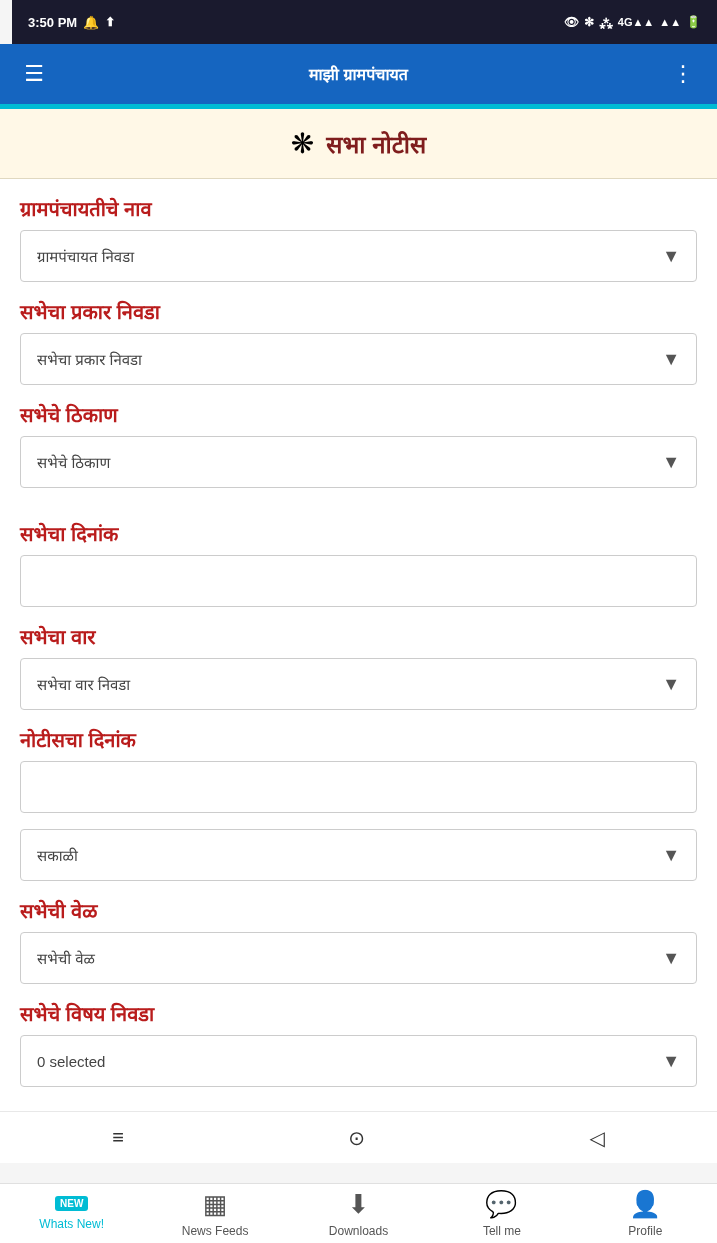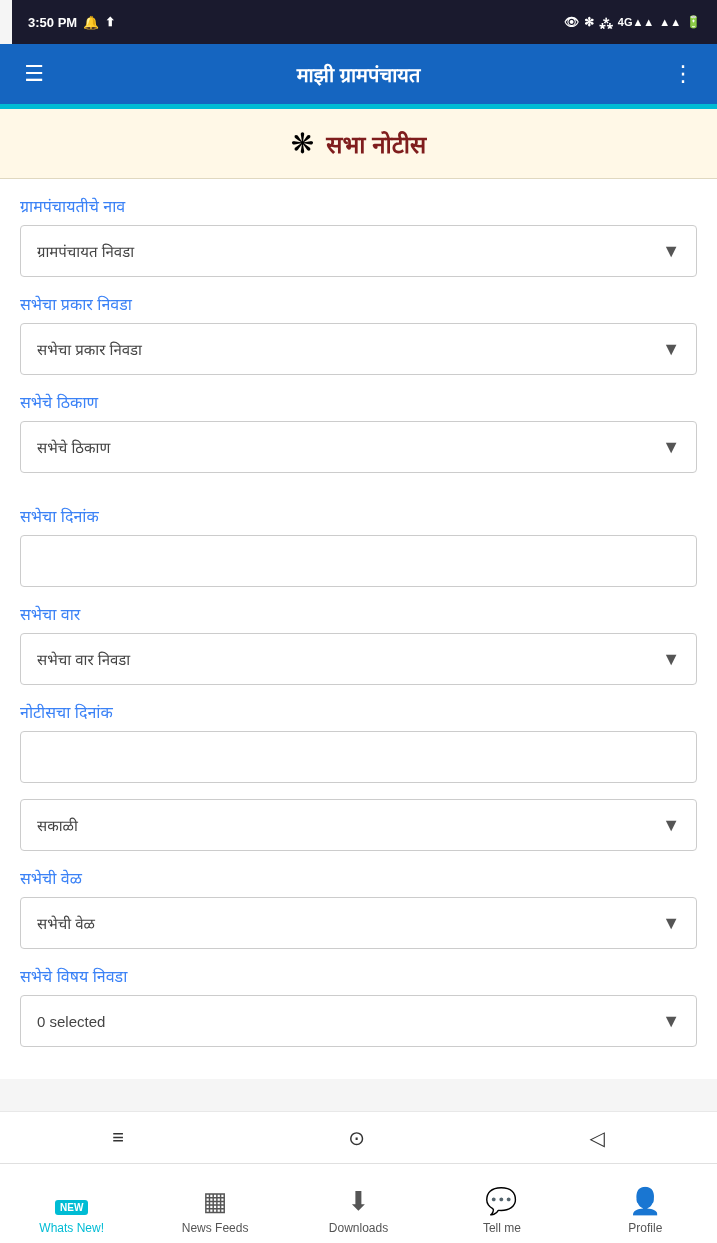--- a/index.html
+++ b/index.html
@@ -32,21 +32,21 @@
     .app-bar {
       background: #1565C0;
       color: white;
       display: flex;
       align-items: center;
       padding: 0 16px;
       height: 60px;
       justify-content: space-between;
     }
     .app-bar-title {
-      font-size: 20px;
+      font-size: 16px;
       font-weight: bold;
       color: white;
       flex: 1;
       text-align: center;
       font-family: 'Arial', sans-serif;
     }
     .hamburger-icon, .more-icon {
       color: white;
       font-size: 22px;
       cursor: pointer;
@@ -83,23 +83,23 @@
       background: white;
       padding: 16px 20px;
       flex: 1;
     }
 
     .form-field {
       margin-bottom: 16px;
     }
 
     .field-label {
-      font-size: 16px;
-      font-weight: normal;
-      color: #3b82f6;
+      font-size: 20px;
+      font-weight: bold;
+      color: #b91c1c;
       margin-bottom: 8px;
       display: block;
       font-family: Arial, sans-serif;
     }
 
     .dropdown-field {
       width: 100%;
       border: 1px solid #cccccc;
       border-radius: 4px;
       padding: 2px 16px;
@@ -132,22 +132,22 @@
     .spacer { height: 16px; }
 
     
     .bottom-nav {
       position: fixed;
       bottom: 0;
       width: 717px;
       background: white;
       border-top: 1px solid #e0e0e0;
       display: flex;
-      align-items: flex-end;
-      height: 80px;
+      align-items: center;
+      height: 60px;
       z-index: 100;
     }
     .nav-item {
       flex: 1;
       display: flex;
       flex-direction: column;
       align-items: center;
       justify-content: center;
       gap: 4px;
       cursor: pointer;

